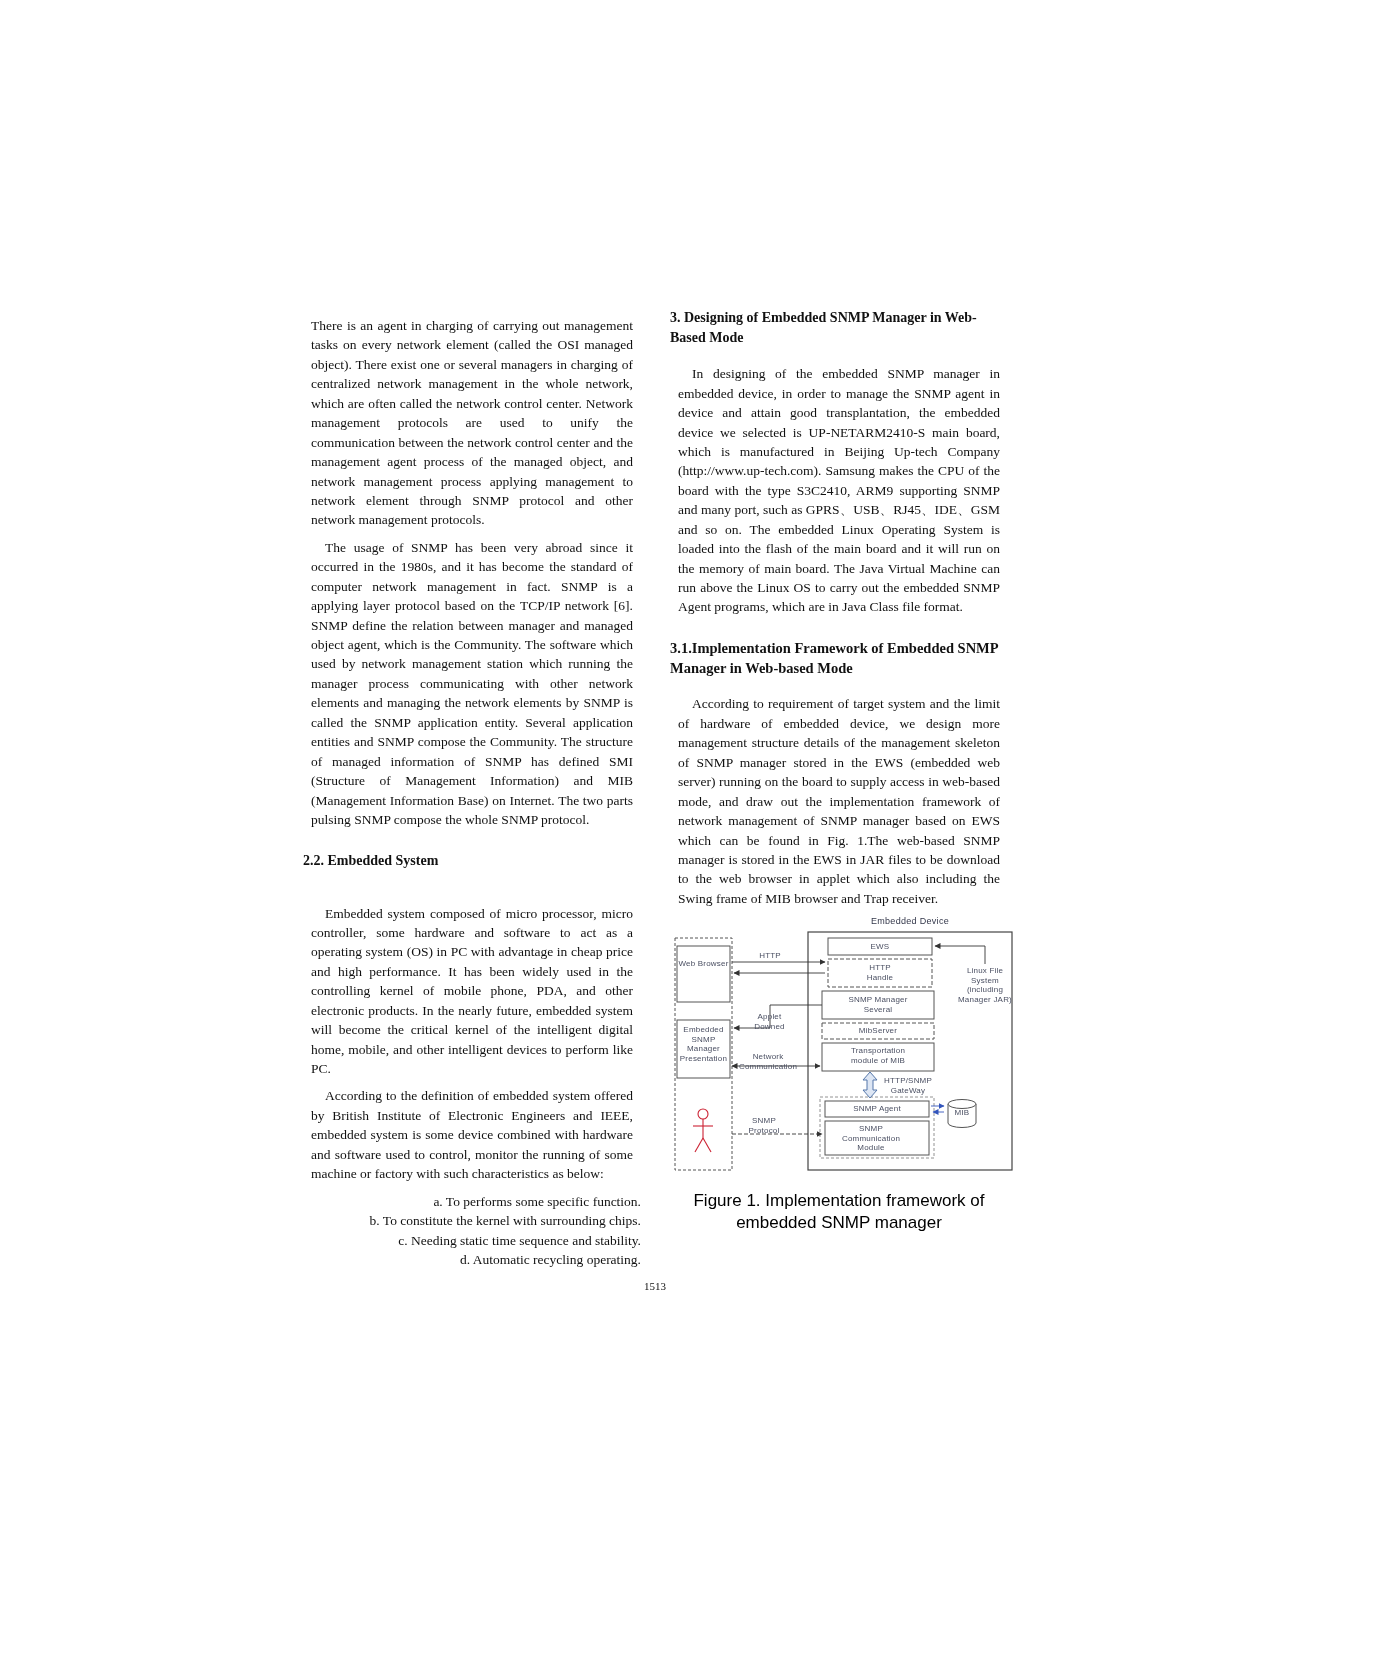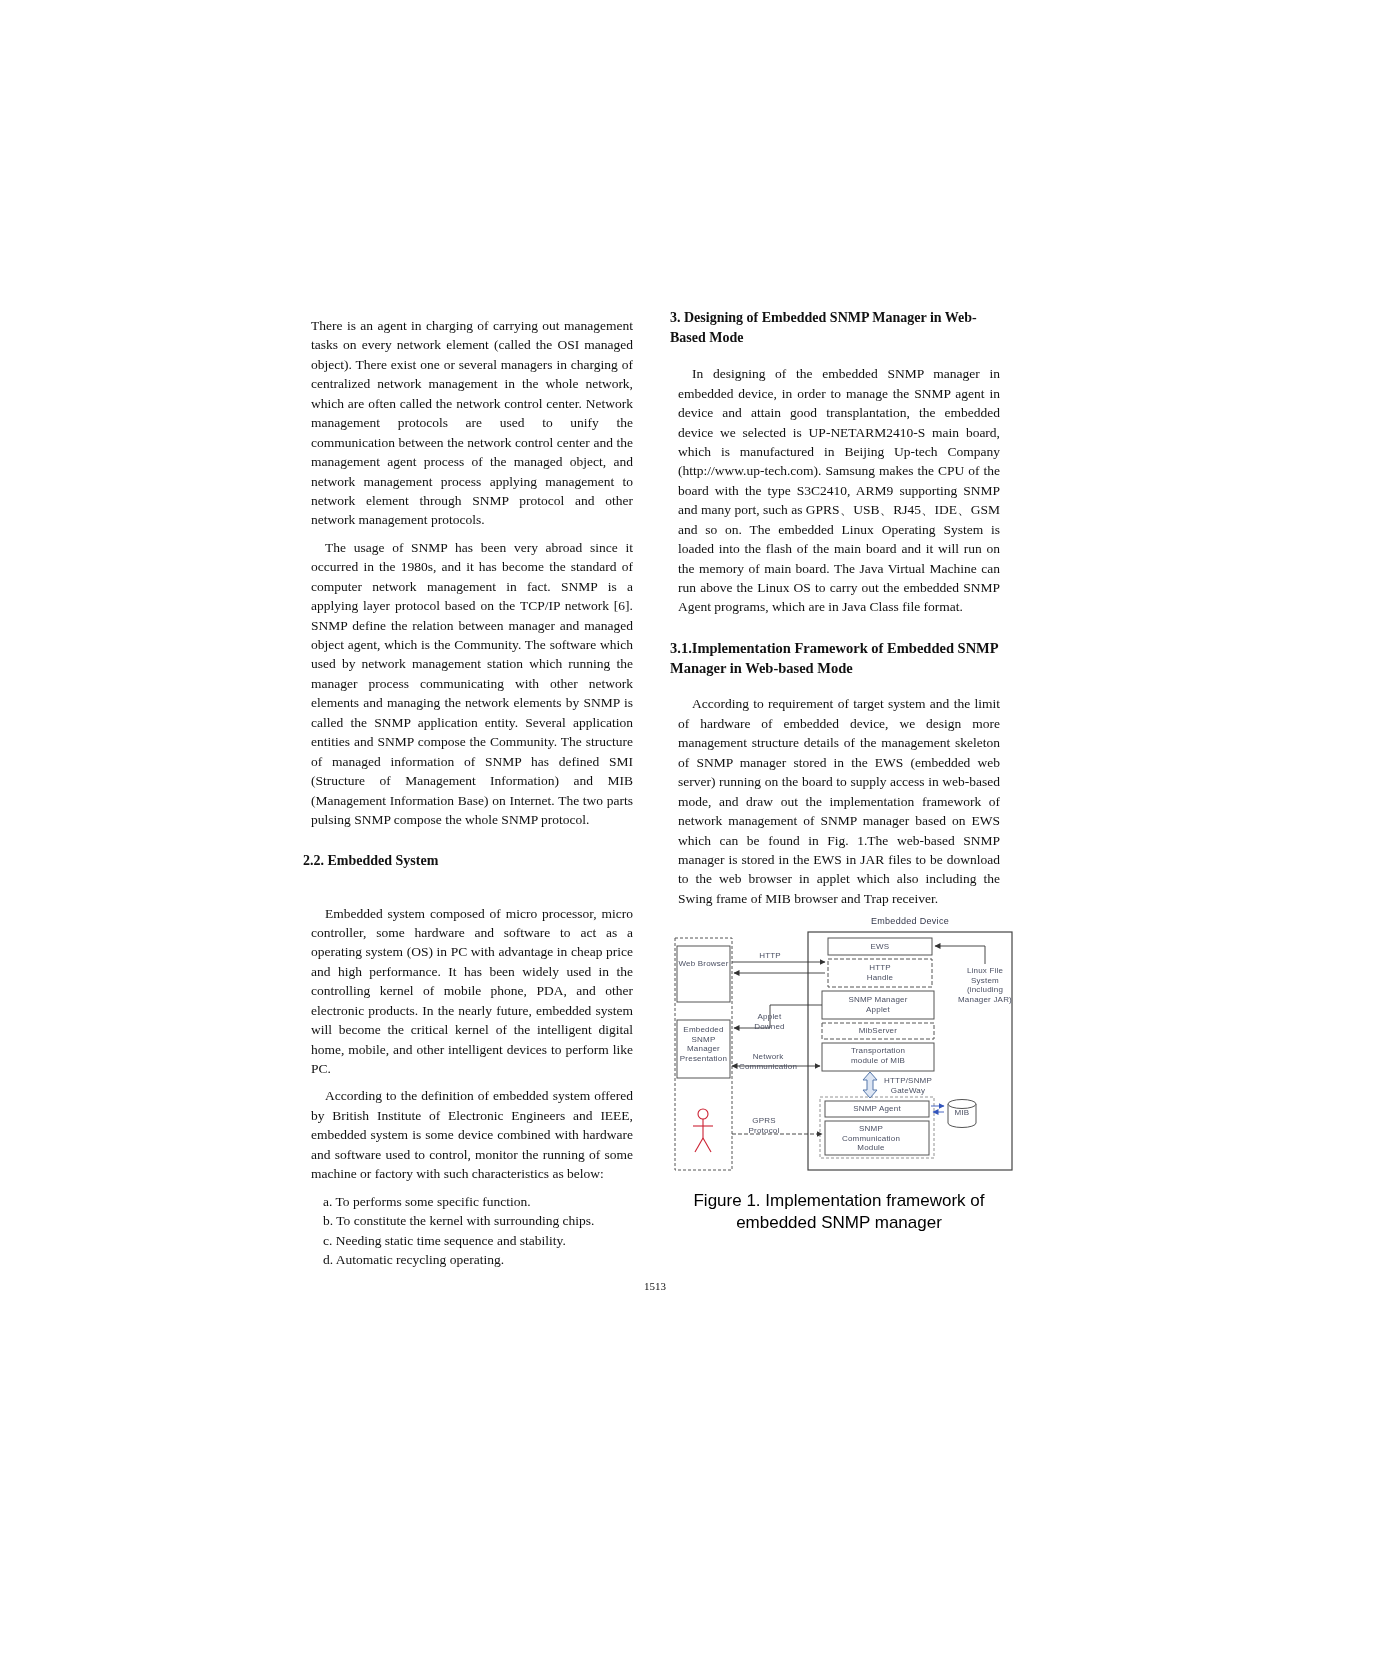--- a/index.html
+++ b/index.html
@@ -17,21 +17,21 @@
   p.indent { text-indent:14px; }
   .h-sub {
     font-weight:bold; font-size:14px; margin:22px 0 32px 0; text-align:left;
   }
   .h-main {
     font-weight:bold; font-size:14px; margin:0 0 17px 0; line-height:1.4; text-align:left;
   }
   .h-main2 {
     font-weight:bold; font-size:14.5px; margin:21px 0 16px 0; line-height:1.4; text-align:left;
   }
-  ul.chars { list-style:none; margin:0; padding:0 0 0 20px; text-align:left; }
+  ul.chars { list-style:none; margin:0; padding:0 0 0 20px; text-align:right; }
   ul.chars li { margin:0; }
 
   
   .figure-wrap { margin-top:6px; position:relative; width:345px; height:258px;
     font-family:"Liberation Sans", sans-serif; }
   .figure-wrap svg { position:absolute; left:0; top:0; }
   .fig-label {
     position:absolute; font-size:8px; line-height:1.18; color:#4a4f62;
     text-align:center; letter-spacing:0.2px;
   }
@@ -140,32 +140,32 @@
           <line x1="33" y1="222" x2="25" y2="236"></line>
           <line x1="33" y1="222" x2="41" y2="236"></line>
         </g>
       </svg>
 
       <div class="fig-label fig-title" style="left:138px; top:0; width:204px;">Embedded Device</div>
       <div class="fig-label" style="left:7px; top:43px; width:53px;">Web Browser</div>
       <div class="fig-label" style="left:7px; top:109px; width:53px;">Embedded SNMP Manager Presentation</div>
       <div class="fig-label" style="left:158px; top:26px; width:104px;">EWS</div>
       <div class="fig-label" style="left:185px; top:47px; width:50px;">HTTP Handle</div>
-      <div class="fig-label" style="left:175px; top:79px; width:66px;">SNMP Manager Applet</div>
+      <div class="fig-label" style="left:175px; top:79px; width:66px;">SNMP Manager Several</div>
       <div class="fig-label" style="left:152px; top:110px; width:112px;">MibServer</div>
       <div class="fig-label" style="left:172px; top:130px; width:72px;">Transportation module of MIB</div>
       <div class="fig-label" style="left:208px; top:160px; width:60px;">HTTP/SNMP GateWay</div>
       <div class="fig-label" style="left:155px; top:188px; width:104px;">SNMP Agent</div>
       <div class="fig-label" style="left:166px; top:208px; width:70px;">SNMP Communication Module</div>
       <div class="fig-label" style="left:288px; top:50px; width:54px;">Linux File System (including Manager JAR)</div>
       <div class="fig-label" style="left:278px; top:192px; width:28px;">MIB</div>
       <div class="fig-label" style="left:75px; top:35px; width:50px;">HTTP</div>
       <div class="fig-label" style="left:72px; top:96px; width:55px;">Applet Downed</div>
       <div class="fig-label" style="left:66px; top:136px; width:64px;">Network Communication</div>
-      <div class="fig-label" style="left:70px; top:200px; width:48px;">GPRS Protocol</div>
+      <div class="fig-label" style="left:70px; top:200px; width:48px;">SNMP Protocol</div>
     </div>
 
     <div class="fig-caption">Figure 1. Implementation framework of embedded SNMP manager</div>
   </div>
 
   <div id="page-number">1513</div>
 
 </div>
 
 </body></html>

